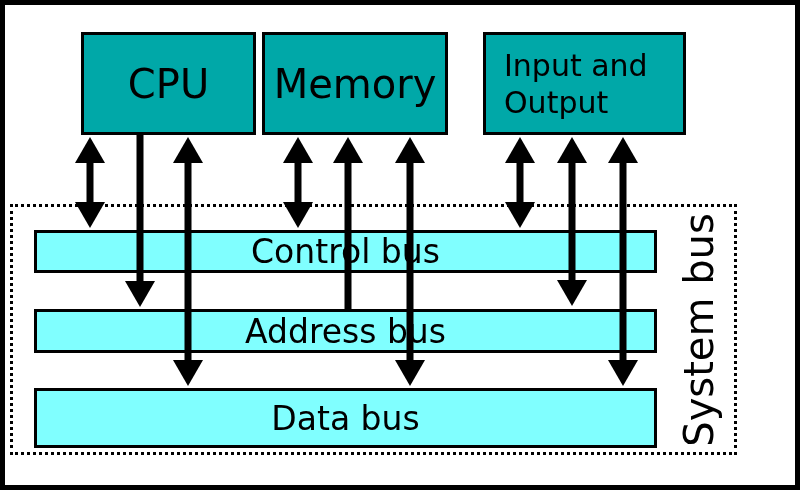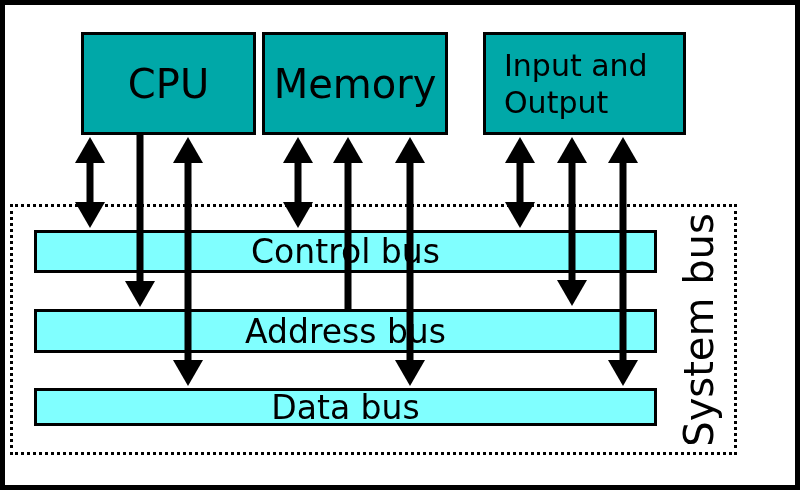--- a/index.html
+++ b/index.html
@@ -35,21 +35,21 @@
   .comp.io     { left:483px; width:203px; font-size:30px; line-height:37px;
                  justify-content:flex-start; padding-left:18px; padding-right:10px; }
   
   .bus {
     position:absolute; left:34px; width:623px; background:#80FFFF;
     border:3px solid #000; box-sizing:border-box;
     display:flex; align-items:center; justify-content:center; z-index:1;
   }
   .bus.control { top:230px; height:43px; }
   .bus.address { top:309px; height:44px; }
-  .bus.data    { top:388px; height:38px; }
+  .bus.data    { top:388px; height:60px; }
   .bus-label { position:relative; z-index:3; font-size:33px; line-height:1; }
   
   .arrows { position:absolute; left:0; top:0; z-index:2; pointer-events:none; }
   .arrows line    { stroke:#000; stroke-width:7; }
   .arrows polygon { fill:#000; }
 </style>
 </head>
 <body>
 
 <div class="canvas">

